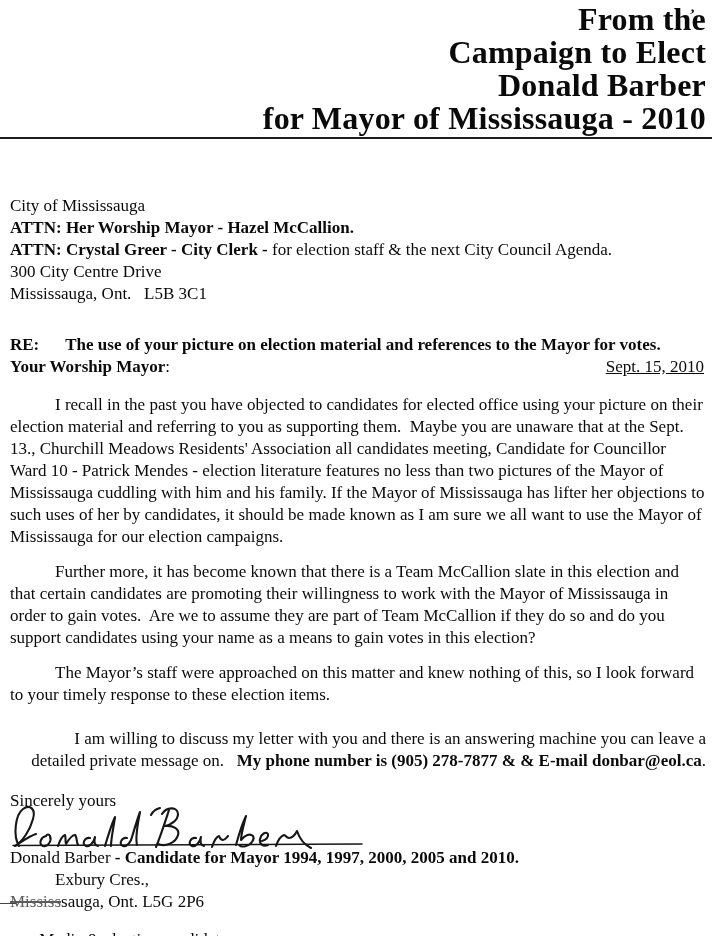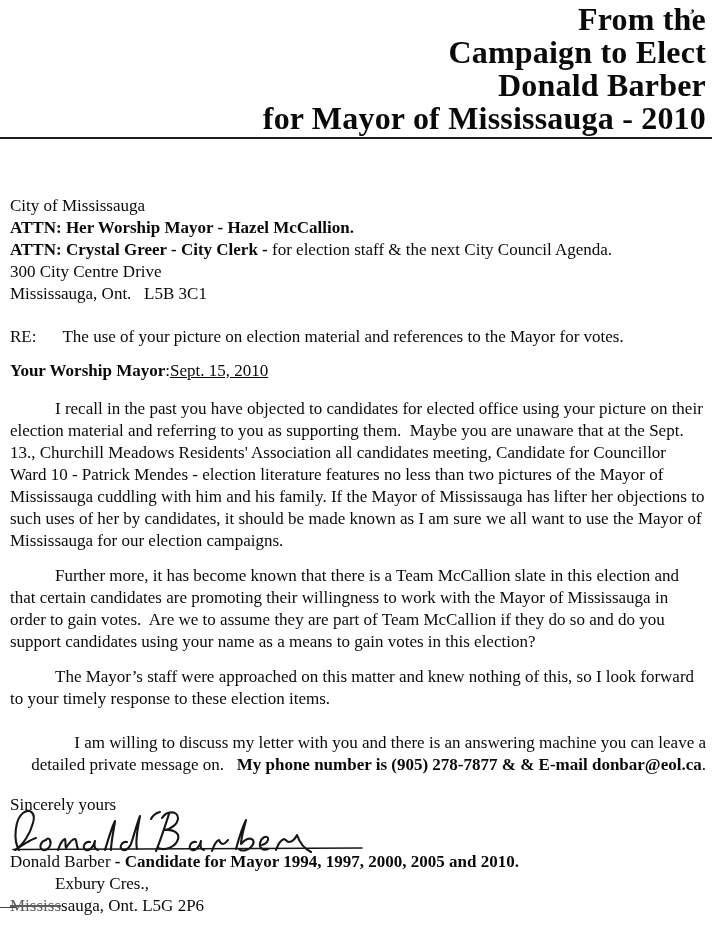--- a/index.html
+++ b/index.html
@@ -37,27 +37,27 @@
     margin-top:2px;
     border-top:2.5px solid #1c1c1c;
     width:712px;
   }
 
   
   .bodytext { font-size:17px; line-height:22px; }
   .recipient { margin-top:56px; }
   .recipient div { white-space:pre-wrap; }
 
-  .subject { margin-top:21px; font-weight:normal; }
+  .subject { margin-top:29px; font-weight:bold; }
   .subject .re-label { display:inline-block; margin-right:26px; }
 
   .salutation {
-    margin-top:12px;
+    margin-top:0;
     display:flex;
-    justify-content:flex-start;
+    justify-content:space-between;
     align-items:baseline;
   }
   .salutation .date { font-weight:normal; padding-right:2px;text-decoration:underline; }
 
   p.para { margin:13px 0 0 0; text-indent:45px; white-space:pre-wrap; }
   p.para.first { margin-top:16px; }
   p.para.gap { margin-top:22px;text-align:right; }
 
   .sincerely { margin-top:18px; }
 

